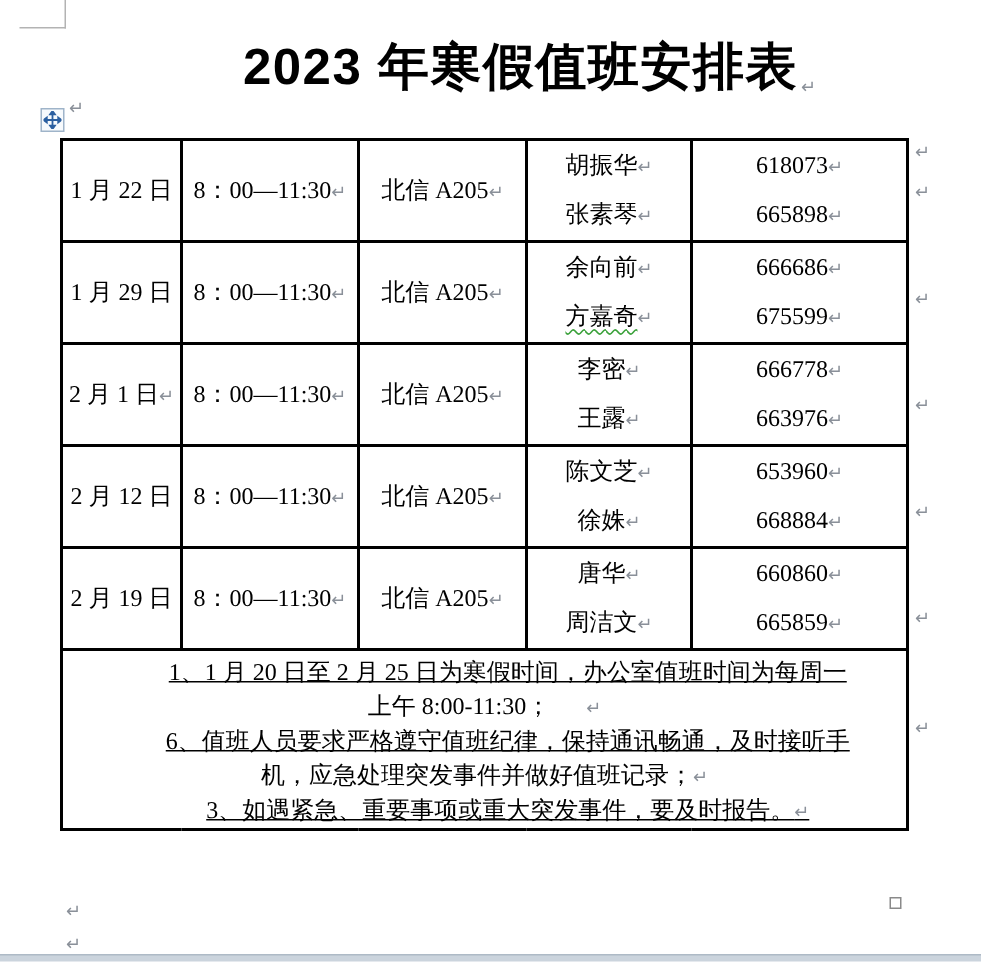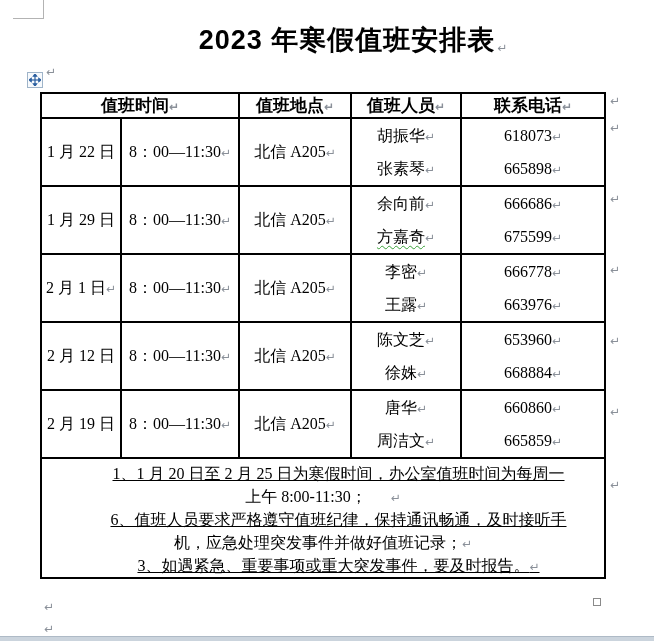--- a/index.html
+++ b/index.html
@@ -20,21 +20,21 @@
   }
 
   
   .title-row {
     position:absolute; left:0; top:22px; width:654px;
     display:flex; justify-content:center; padding-left:52px;
     align-items:flex-start; white-space:nowrap;
   }
   .doc-title {
     font-family:"Liberation Sans","DejaVu Sans",sans-serif;
-    font-weight:700; font-size:27px; letter-spacing:1px; color:#000;
+    font-weight:700; font-size:34px; letter-spacing:1px; color:#000;
   }
 
   
   .pilcrow {
     font-family:"DejaVu Sans","Liberation Sans",sans-serif;
     font-size:12px; color:#8a9099; line-height:1; vertical-align:baseline;
   }
   .title-pilcrow { align-self:flex-end; margin-left:2px; margin-bottom:4px; }
   .abs { position:absolute; }
 
@@ -120,26 +120,20 @@
 
   <table class="duty">
     <colgroup>
       <col style="width:80px">
         <col style="width:118px">
         <col style="width:112px">
         <col style="width:110px">
         <col style="width:144px">
     </colgroup>
     <tbody>
-        <tr>
-      <th colspan="2"><span>值班时间</span><span class="pilcrow">↵</span></th>
-      <th><span>值班地点</span><span class="pilcrow">↵</span></th>
-      <th><span>值班人员</span><span class="pilcrow">↵</span></th>
-      <th><span>联系电话</span><span class="pilcrow">↵</span></th>
-    </tr>
 
     <tr class="data-row">
       <td><span>1 月 22 日</span></td>
       <td><span>8：00—11:30</span><span class="pilcrow">↵</span></td>
       <td><span>北信 A205</span><span class="pilcrow">↵</span></td>
       <td class="two-line">
         <div class="cl"><span>胡振华</span><span class="pilcrow">↵</span></div>
         <div class="cl"><span>张素琴</span><span class="pilcrow">↵</span></div>
       </td>
       <td class="two-line">

